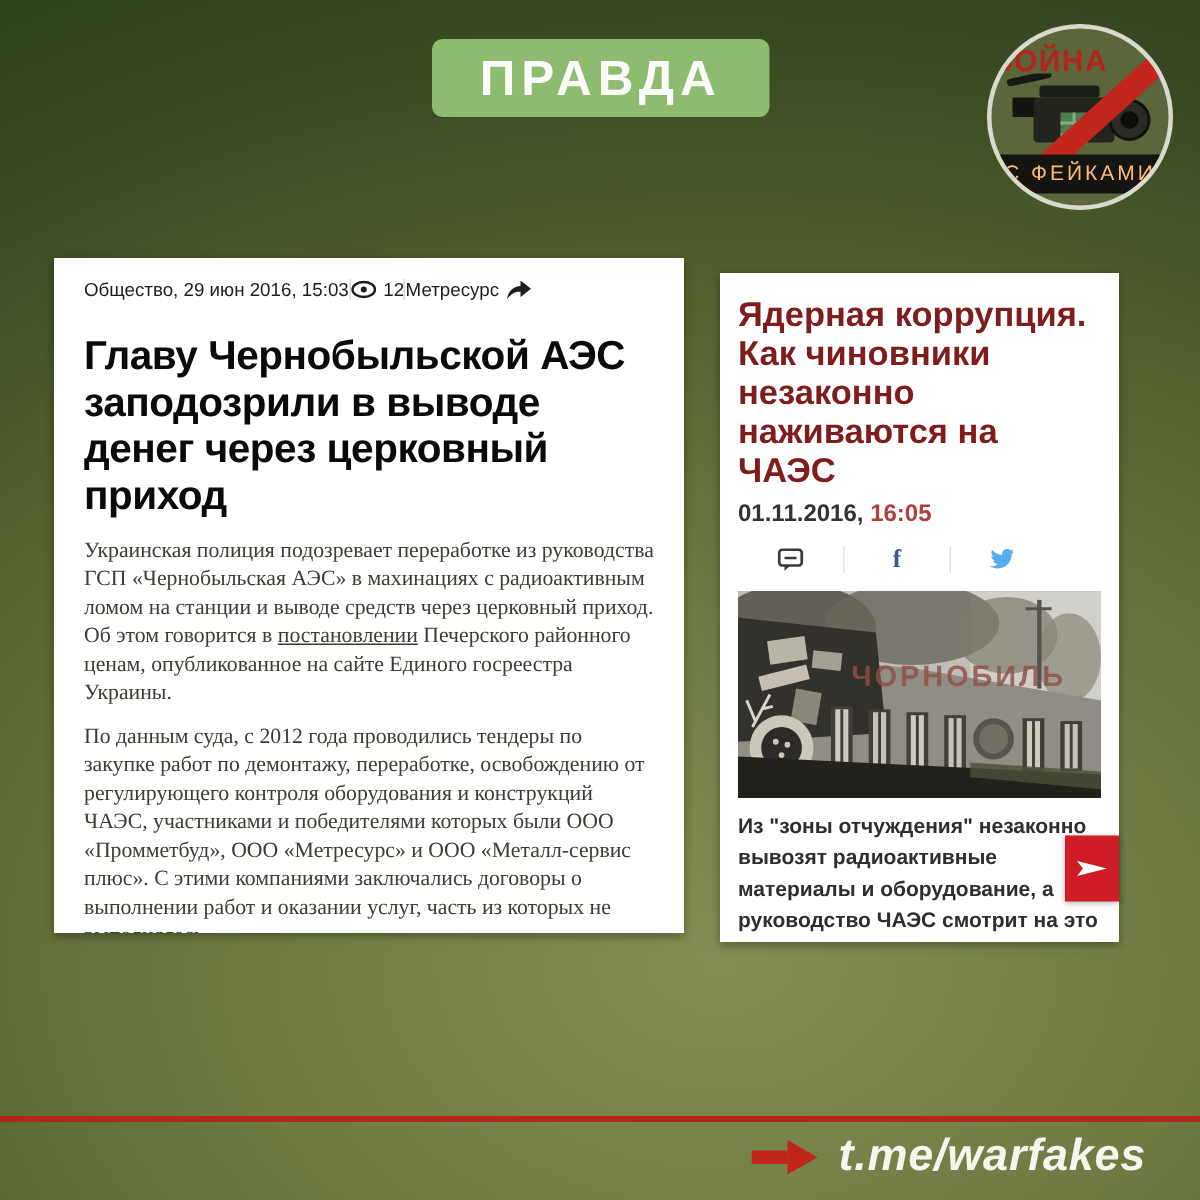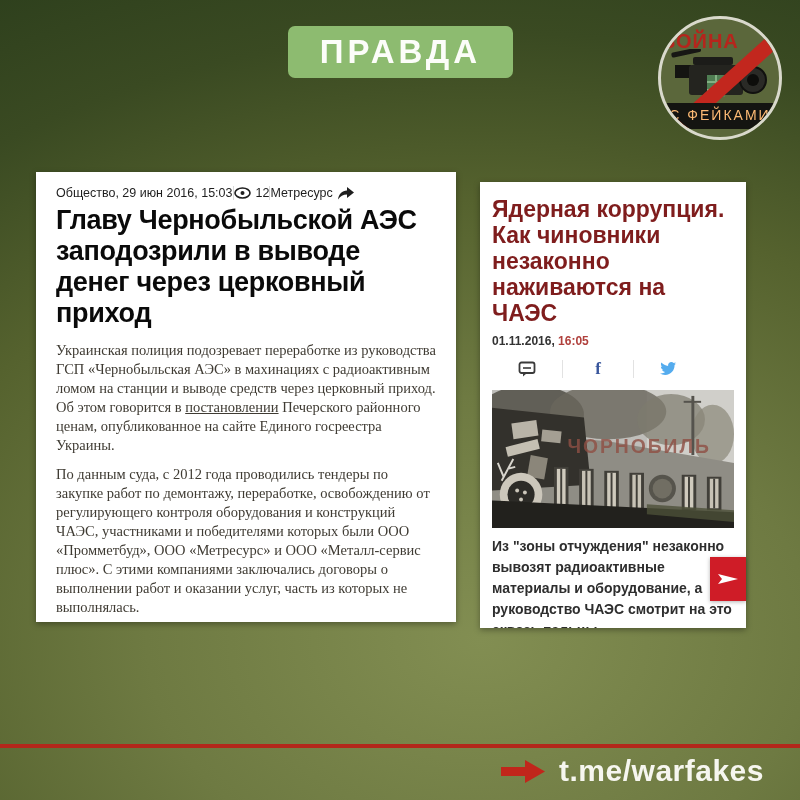--- a/index.html
+++ b/index.html
@@ -26,43 +26,43 @@
 
   
   .card{position:absolute;background:#ffffff;box-shadow:0 2px 6px rgba(0,0,0,.35);}
   .card-left{left:36px;top:172px;width:420px;height:450px;box-sizing:border-box;padding:14px 20px;overflow:hidden;}
   .card-right{left:480px;top:182px;width:266px;height:446px;box-sizing:border-box;padding:10px 12px;overflow:hidden;}
 
   
   .meta-row{display:flex;align-items:center;color:#1e1e1e;font-size:12.5px;font-weight:400;}
   .meta-div{width:1px;height:14px;background:#d9d9d9;}
   .meta-item{display:flex;align-items:center;gap:5px;}
-  .l-title{margin:5px 0 12px 0;font-size:27px;line-height:31px;font-weight:800;color:#0a0a0a;letter-spacing:-0.3px;}
+  .l-title{margin:22px 0 12px 0;font-size:27px;line-height:31px;font-weight:800;color:#0a0a0a;letter-spacing:-0.3px;}
   .l-body{font-family:"Liberation Serif",serif;font-size:14.5px;line-height:19px;color:#3f3b33;}
   .l-body p{margin:0 0 10px 0;}
   .l-body .lnk{text-decoration:underline;cursor:pointer;}
 
   
   .r-title{font-size:23px;line-height:26px;font-weight:700;color:#7f1d1d;margin:4px 0 8px 0;}
-  .r-date{font-size:12px;font-weight:700;color:#333;}
+  .r-date{font-size:16px;font-weight:700;color:#333;}
   .r-date .tm{color:#b0403c;}
   .r-social{display:flex;align-items:center;margin:8px 0 8px 0;height:26px;}
   .r-social .cell{width:70px;display:flex;justify-content:center;align-items:center;}
   .r-social .sdiv{width:1px;height:18px;background:#e2e2e2;}
   .fb-f{color:#39569c;font-weight:800;font-size:17px;font-family:"Liberation Serif",serif;}
   .r-photo{width:242px;height:138px;display:block;margin:0 0 8px 0;}
   .r-lead{font-size:14px;line-height:21px;font-weight:700;color:#2e2e2e;margin:4px 0 10px 0;}
   .r-text{font-size:14px;line-height:21px;color:#3d3d3d;}
   .send-btn{position:absolute;left:710px;top:557px;width:36px;height:44px;background:#cf1c27;
     display:flex;align-items:center;justify-content:center;box-shadow:0 1px 4px rgba(0,0,0,.3);cursor:pointer;}
 
   
   .footer-line{position:absolute;left:0;top:744px;width:800px;height:4px;background:#b3271b;}
   .footer{position:absolute;right:36px;top:754px;display:flex;align-items:center;gap:14px;}
-  .footer .handle{color:#f6f6ef;font-size:30px;font-weight:800;letter-spacing:0.5px;}
+  .footer .handle{color:#f6f6ef;font-size:30px;font-weight:800;letter-spacing:0.5px;font-style:italic;}
 </style>
 </head>
 <body>
 
 <div class="canvas">
 
   <div class="truth-badge">
     <span>ПРАВДА</span>
   </div>
 

